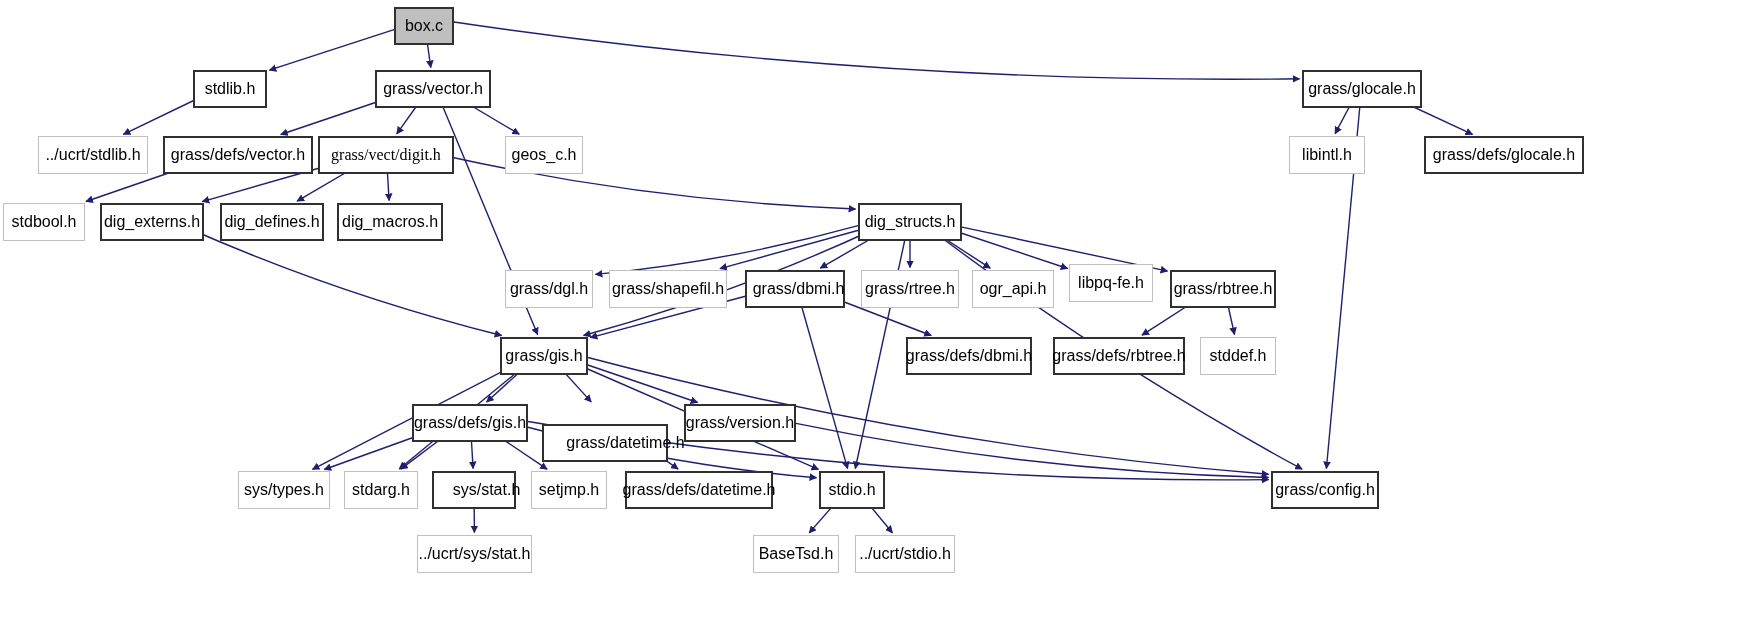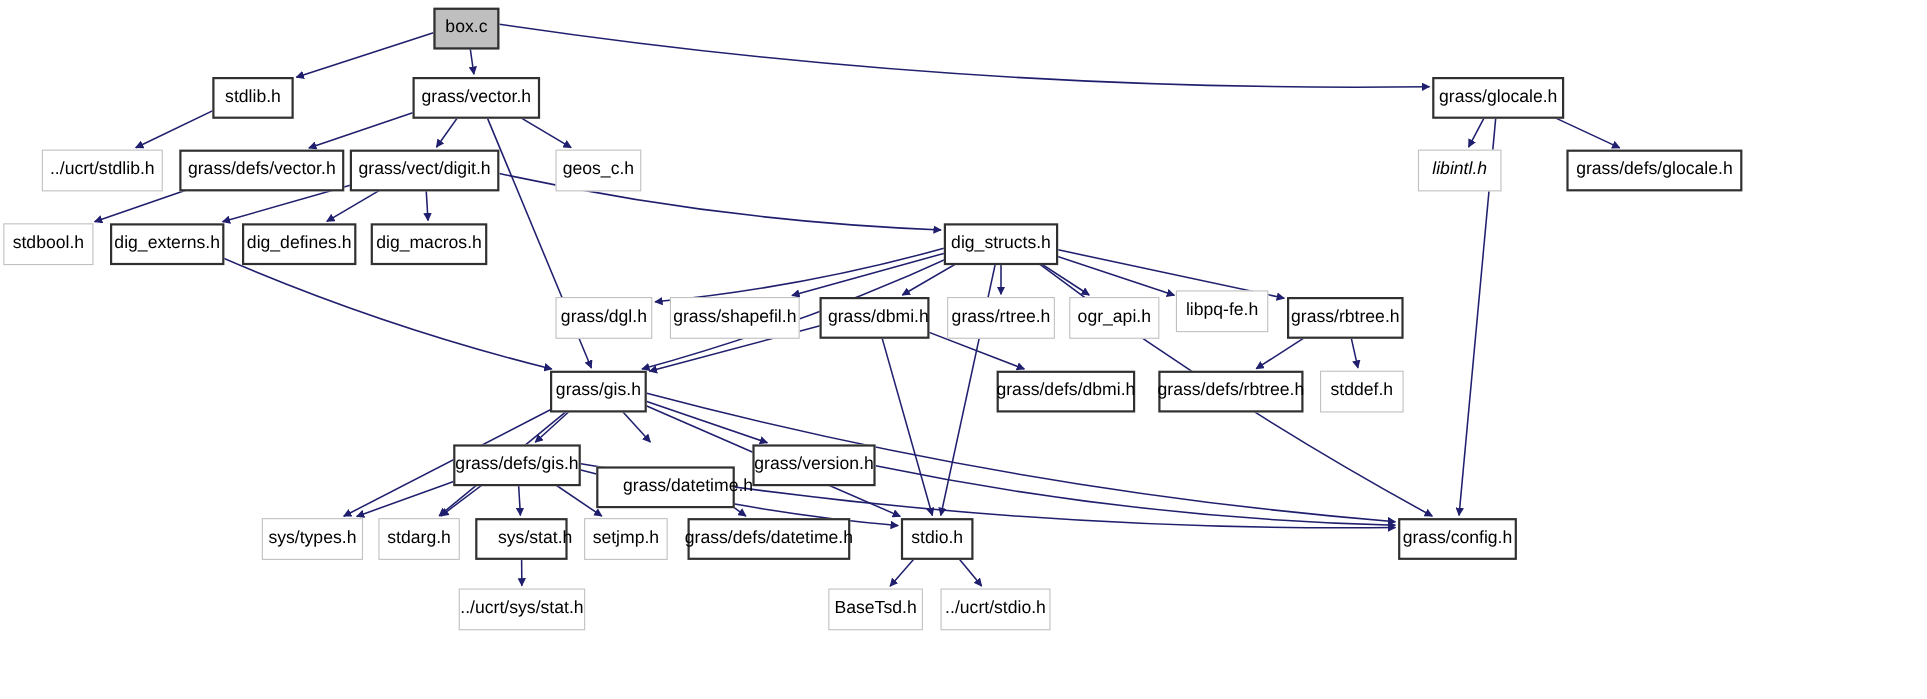--- a/index.html
+++ b/index.html
@@ -126,27 +126,27 @@
       </div>
       <div class="node bold" style="left: 1302px; top: 70px; width: 120px;">
         <span class="node-label">grass/glocale.h</span>
       </div>
       <div class="node " style="left: 38px; top: 136px; width: 110px;">
         <span class="node-label">../ucrt/stdlib.h</span>
       </div>
       <div class="node bold" style="left: 163px; top: 136px; width: 150px;">
         <span class="node-label">grass/defs/vector.h</span>
       </div>
-      <div class="node bold" style="left: 318px; top: 136px; width: 136px;">
+      <div class="node bold" style="left: 318px; top: 136px; width: 136px; font-family: Liberation Serif, serif;">
         <span class="node-label">grass/vect/digit.h</span>
       </div>
       <div class="node " style="left: 505px; top: 136px; width: 78px;">
         <span class="node-label">geos_c.h</span>
       </div>
-      <div class="node " style="left: 1289px; top: 136px; width: 76px; font-style: italic;">
+      <div class="node " style="left: 1289px; top: 136px; width: 76px;">
         <span class="node-label">libintl.h</span>
       </div>
       <div class="node bold" style="left: 1424px; top: 136px; width: 160px;">
         <span class="node-label">grass/defs/glocale.h</span>
       </div>
       <div class="node " style="left: 3px; top: 203px; width: 82px;">
         <span class="node-label">stdbool.h</span>
       </div>
       <div class="node bold" style="left: 100px; top: 203px; width: 104px;">
         <span class="node-label">dig_externs.h</span>

